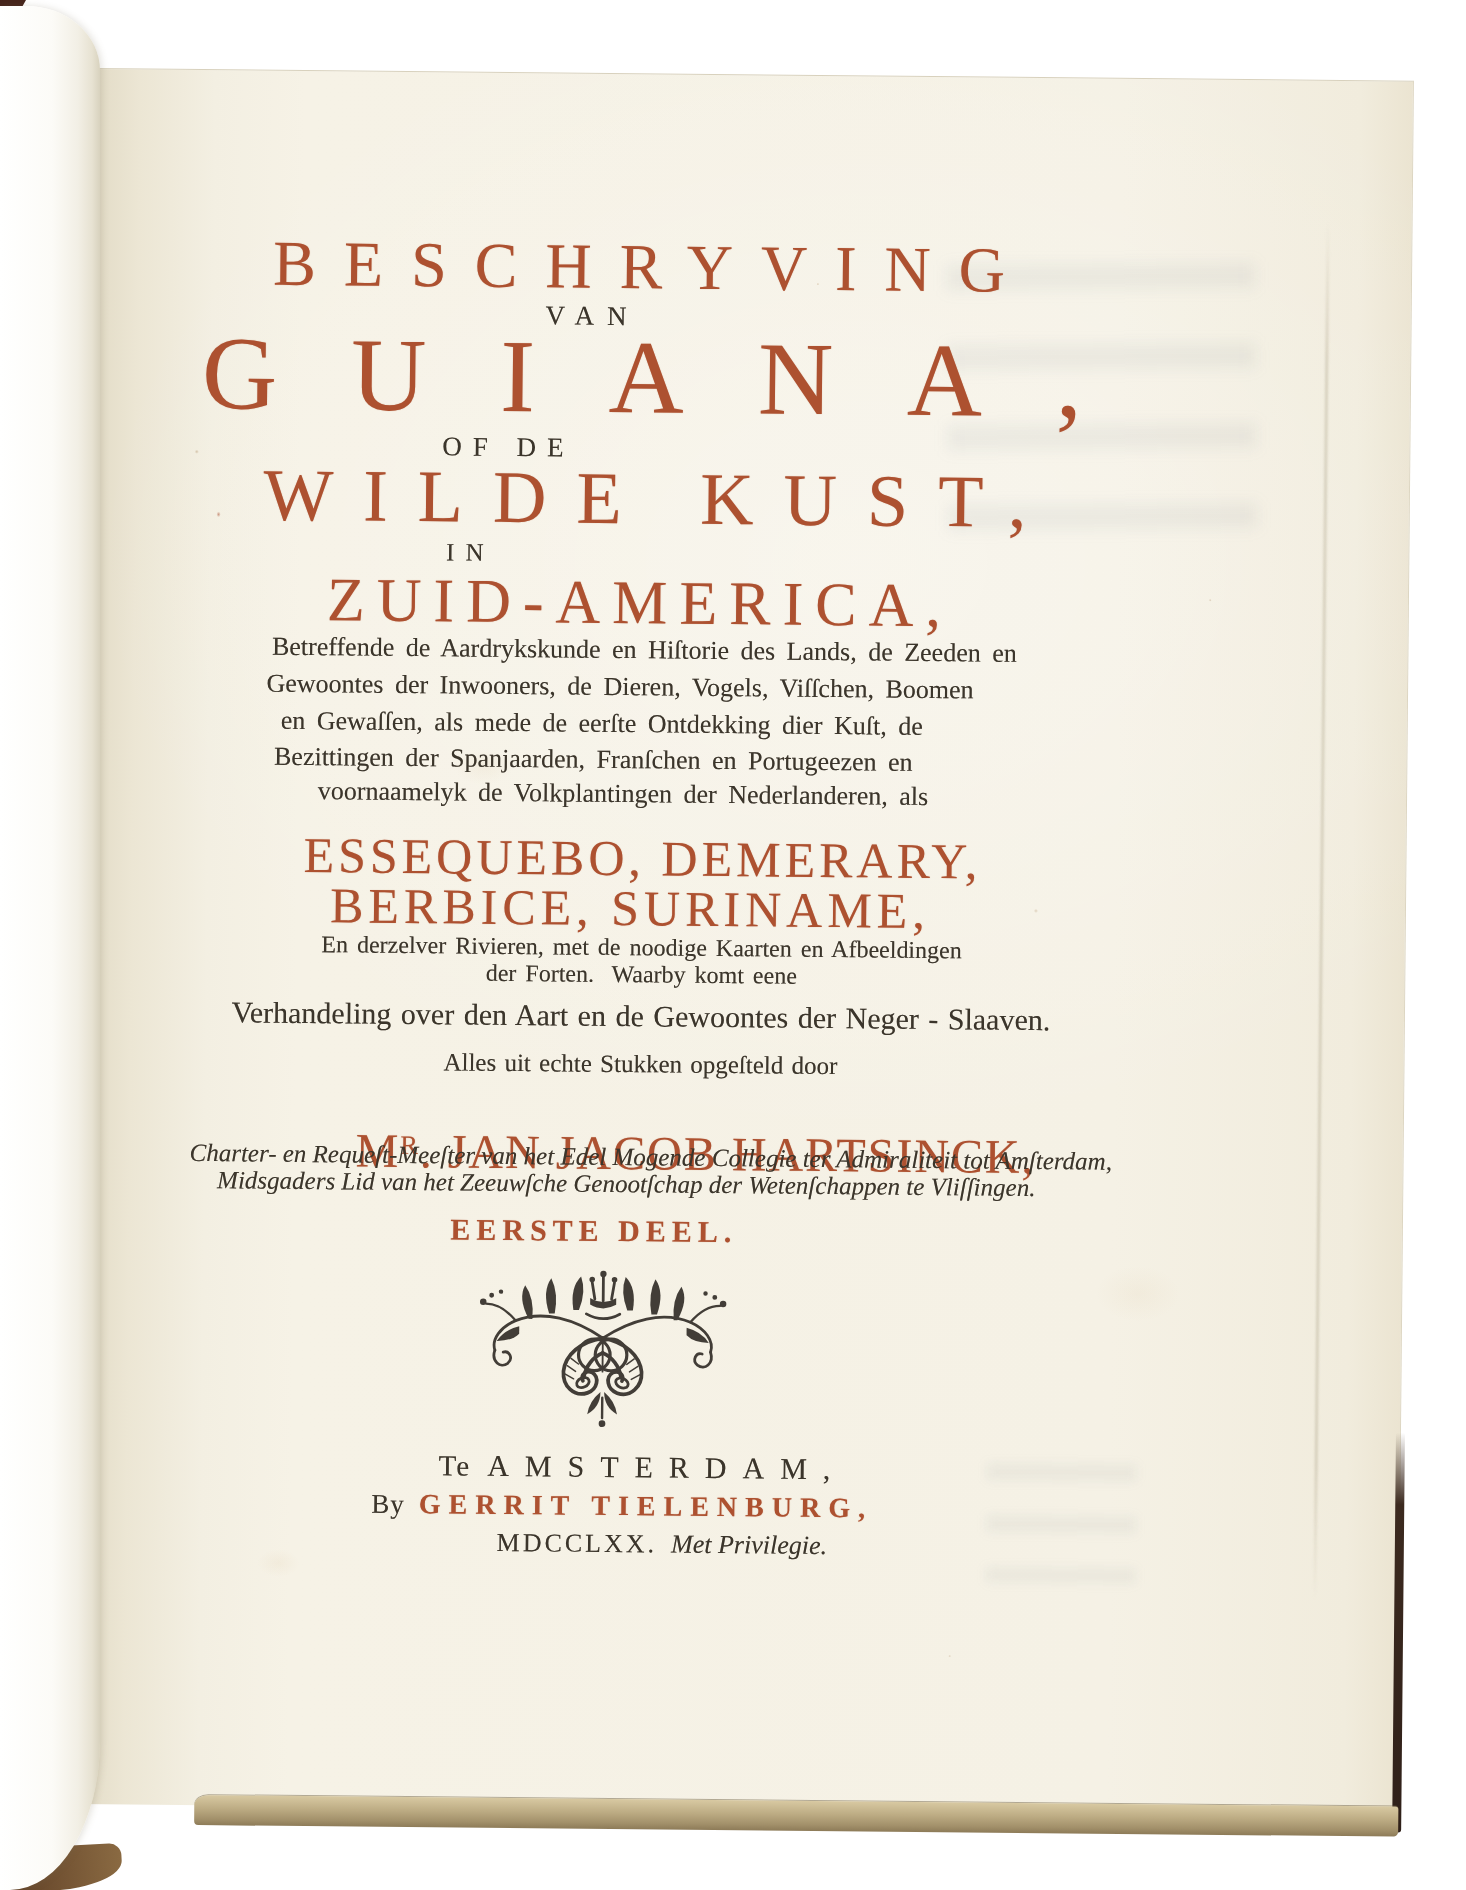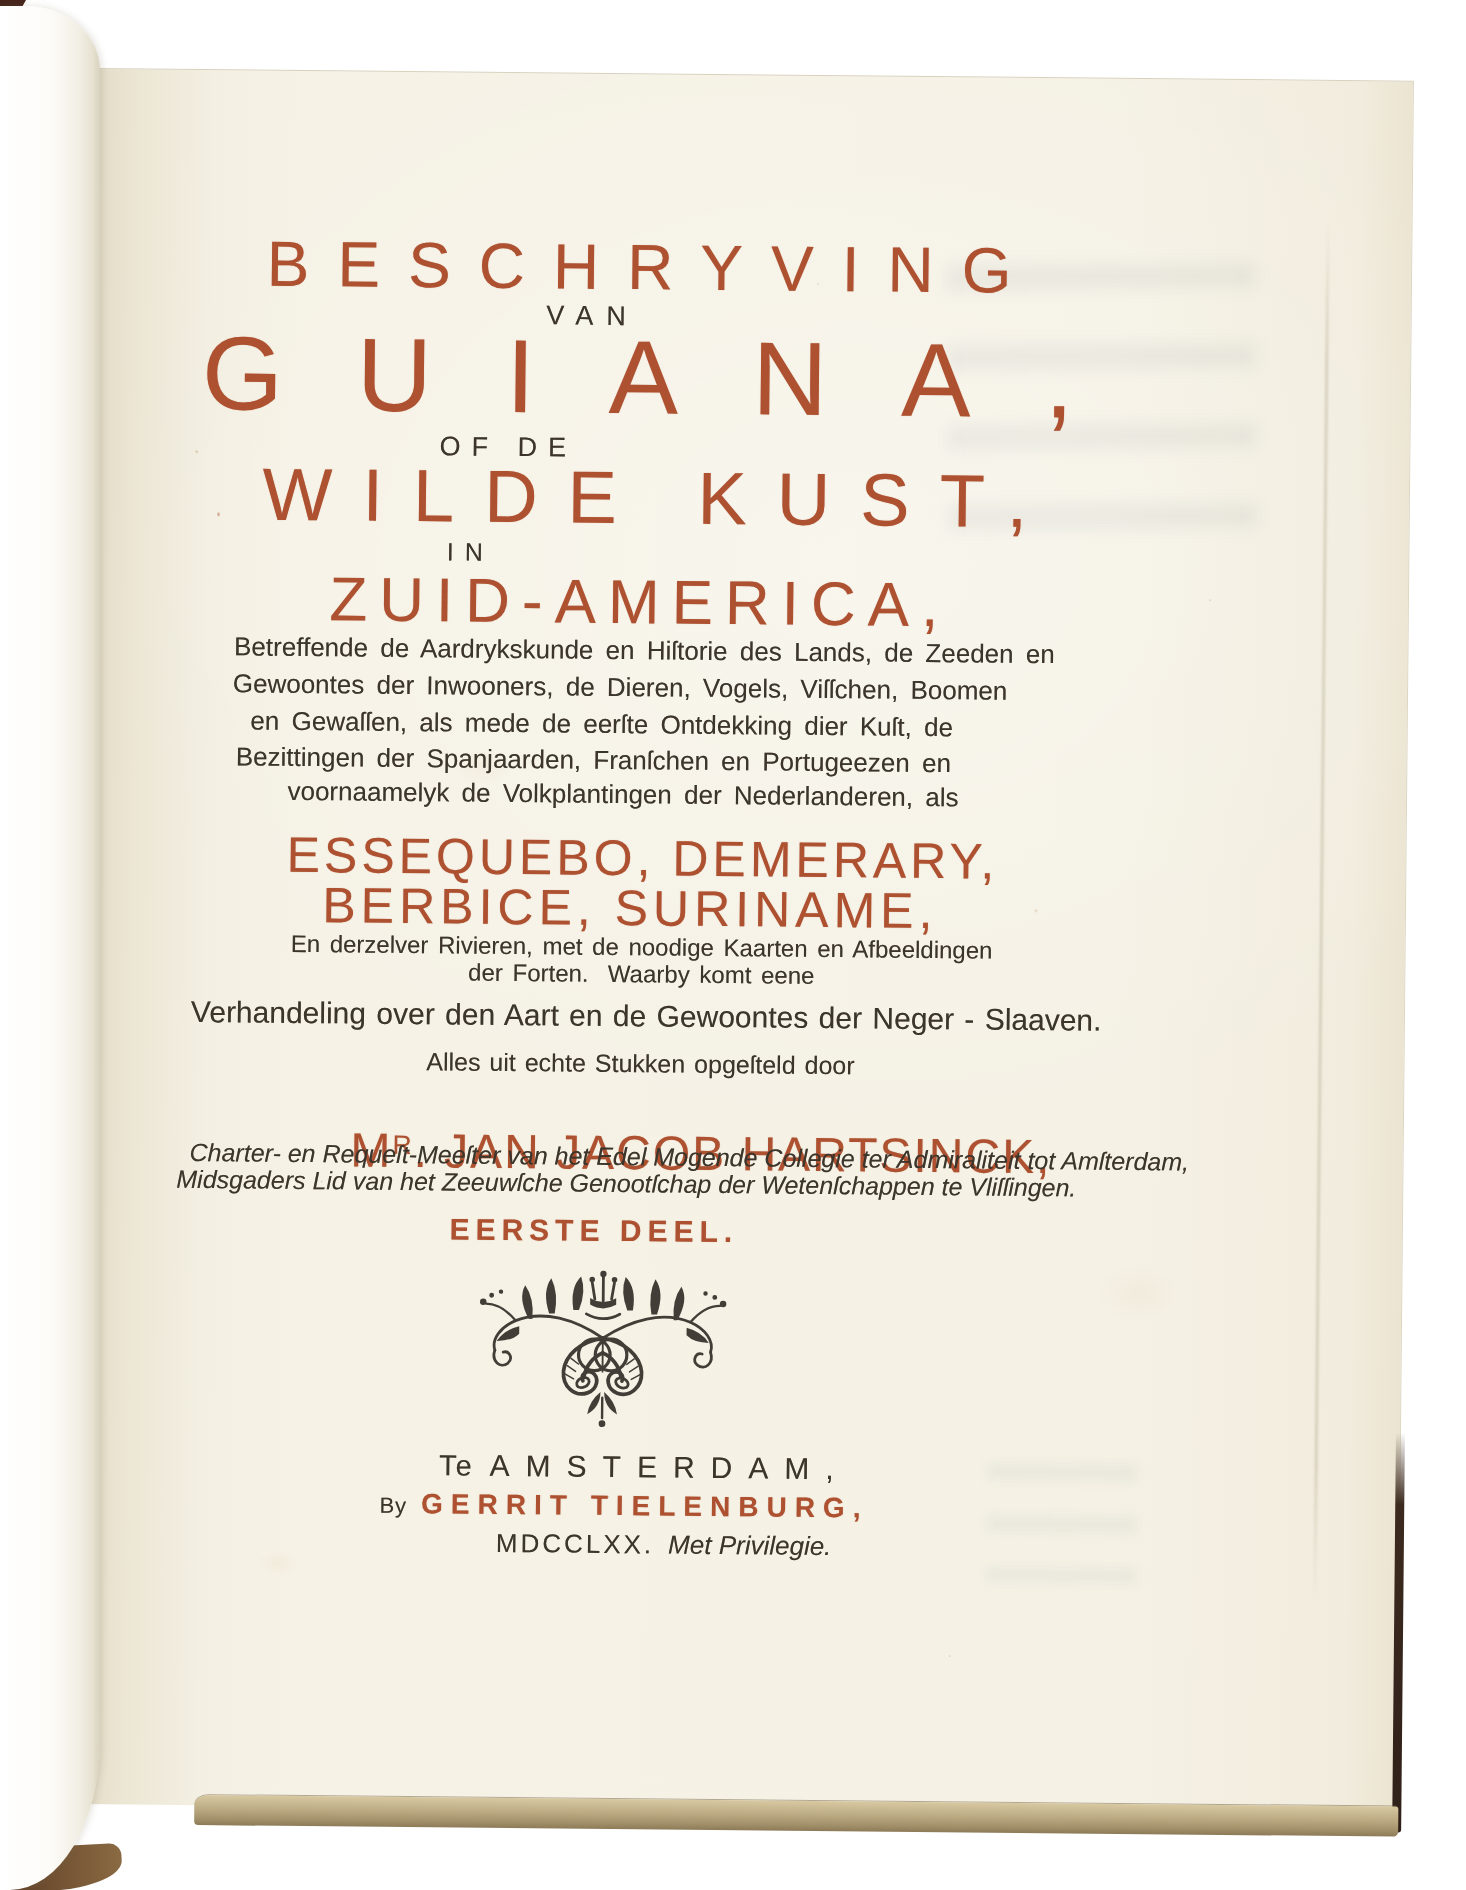--- a/index.html
+++ b/index.html
@@ -3,21 +3,21 @@
 <meta charset="utf-8">
 <style>
   :root{
     --red:#ad5130;
     --blk:#3b352b;
     --paper:#f6f2e6;
   }
   html,body{margin:0;padding:0;background:#ffffff;}
   .stage{
     position:relative;width:1466px;height:1890px;background:#ffffff;overflow:hidden;
-    font-family:Liberation Sans, sans-serif;
+    font-family:Liberation Serif, serif;
   }
   
   .cover-corner{
     position:absolute;left:0;top:0;width:26px;height:46px;background:#46241b;
     clip-path:polygon(0 0,100% 0,0 100%);z-index:1;
   }
   
   .cover-bottom{
     position:absolute;left:4px;top:1846px;width:118px;height:44px;
     background:linear-gradient(90deg,#5f3f26,#8a6a42);
@@ -183,21 +183,21 @@
             <circle cx="150" cy="174" r="3.6" fill="#35302a" stroke="none"></circle>
           </g>
         </svg>
       </div>
 
       <div class="ln" style="top:1362px;left:-10px;">
         <span style="font-size:29px;letter-spacing:2px;">Te</span><span style="font-size:30px;letter-spacing:16px;margin-left:16px;">AMSTERDAM,</span>
       </div>
 
       <div class="ln" style="top:1402px;left:-30px;">
-        <span style="font-size:22px;letter-spacing:1px;">By</span><span class="red" style="font-size:28px;letter-spacing:8px;font-weight:bold;margin-left:14px;">GERRIT TIELENBURG,</span>
+        <span style="font-size:27px;letter-spacing:1px;">By</span><span class="red" style="font-size:28px;letter-spacing:8px;font-weight:bold;margin-left:14px;">GERRIT TIELENBURG,</span>
       </div>
 
       <div class="ln" style="top:1441px;left:10px;">
         <span style="font-size:26px;letter-spacing:3px;">MDCCLXX.</span><span class="it" style="font-size:26px;margin-left:14px;">Met Privilegie.</span>
       </div>
 
     </div>
   </div>
 
   <div class="flyleaf"></div>

